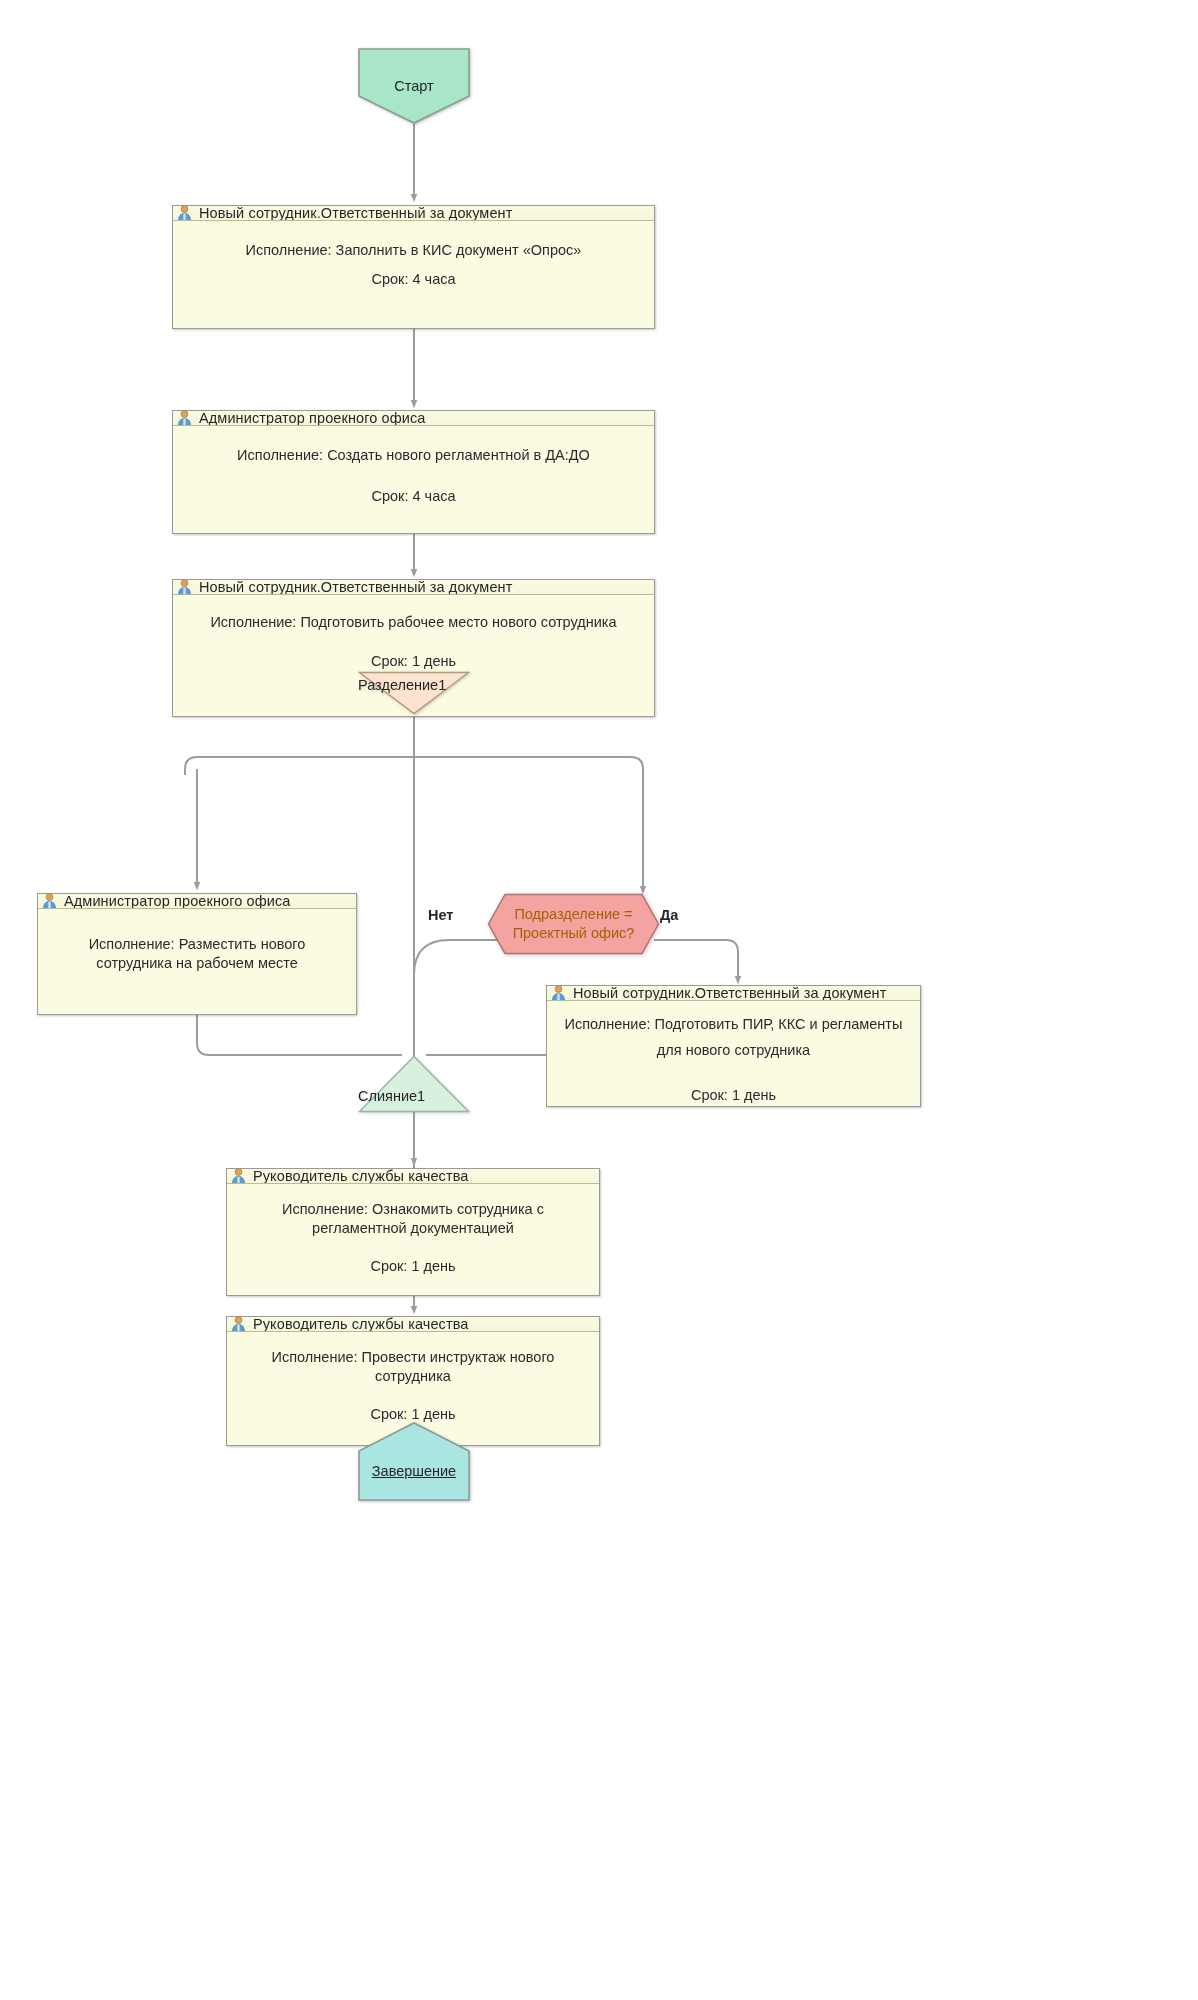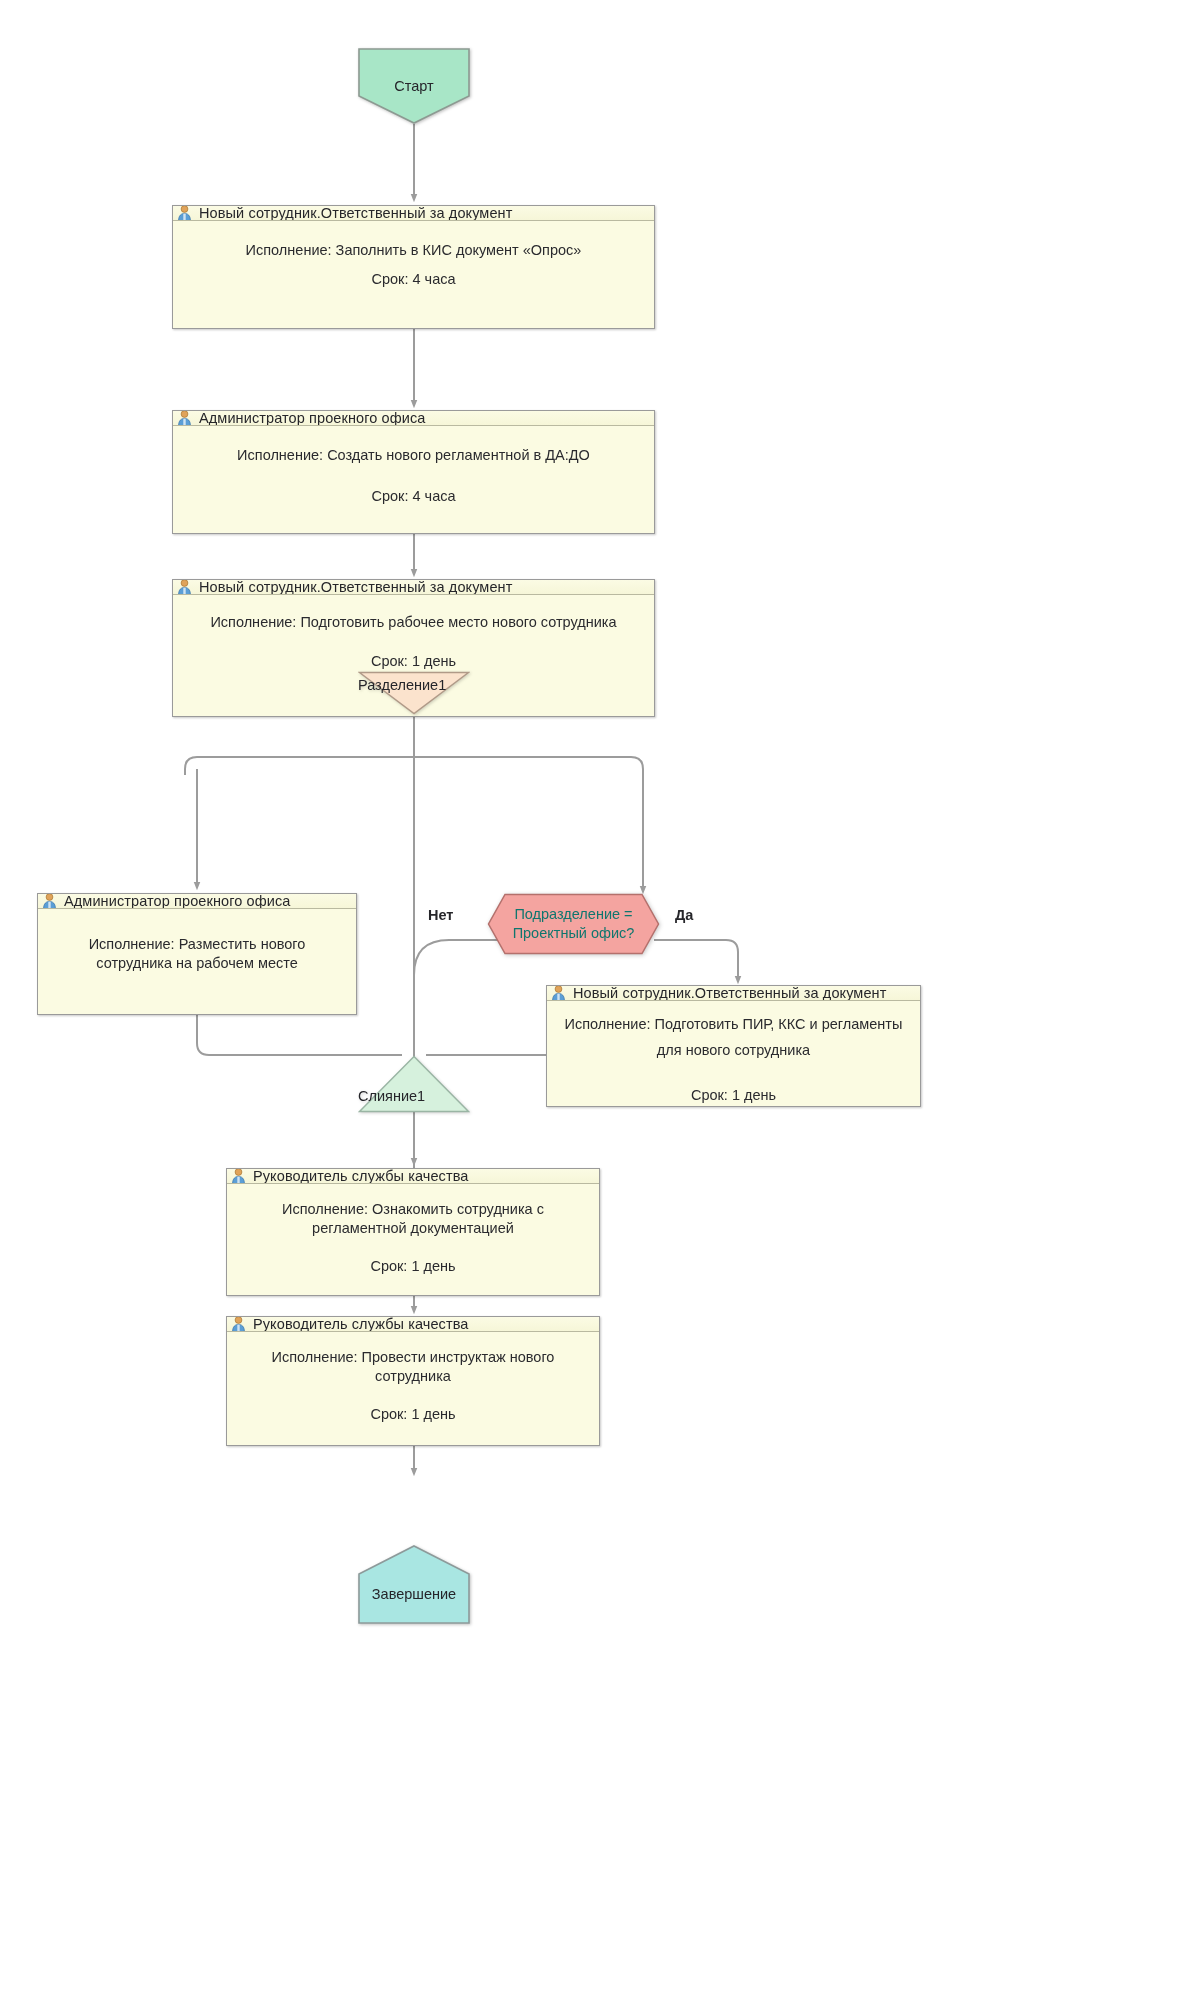--- a/index.html
+++ b/index.html
@@ -86,21 +86,21 @@
 
   
   .hex{
     position:absolute;
     filter:drop-shadow(1px 1px 2px rgba(0,0,0,.22));
   }
   .hex svg{display:block;}
   .hex .cap{
     position:absolute;z-index:3;left:0;top:0;width:100%;height:100%;
     display:flex;flex-direction:column;align-items:center;justify-content:center;
-    font-size:14.5px;color:#0f766e;line-height:1.3;text-align:center;
+    font-size:14.5px;color:#a16207;line-height:1.3;text-align:center;
   }
 
   
   .edge-label{
     position:absolute;
     font-size:14.5px;
     color:#26262a;
     white-space:nowrap;
     font-weight:bold;
   }
@@ -234,21 +234,21 @@
     <svg viewBox="0 0 173 62" width="173" height="62">
       <polygon points="18,1.5 155,1.5 171.5,31 155,60.5 18,60.5 1.5,31" fill="#f4a4a0" stroke="#b4706c" stroke-width="1.5"></polygon>
     </svg>
     <div class="cap">
       <span>Подразделение =</span>
       <span>Проектный офис?</span>
     </div>
   </div>
 
   <span class="edge-label" style="left:428px;top:907px;">Нет</span>
-  <span class="edge-label" style="left:675px;top:907px;">Да</span>
+  <span class="edge-label" style="left:660px;top:907px;">Да</span>
 
   <div class="task" style="left:546px;top:985px;width:375px;height:122px;">
     <div class="task-head">
       <svg class="person-icon" viewBox="0 0 15 16">
         <circle cx="7.5" cy="4" r="3.4" fill="#e0a35a" stroke="#a8752f" stroke-width=".7"></circle>
         <path d="M1.6,15.5 C1.6,10.6 4.2,8.4 7.5,8.4 C10.8,8.4 13.4,10.6 13.4,15.5 Z" fill="#5b9ed6" stroke="#2f6fa8" stroke-width=".7"></path>
         <rect x="6.3" y="8.6" width="2.4" height="6.9" fill="#cfe3f2"></rect>
       </svg>
       <span class="label">Новый сотрудник.Ответственный за документ</span>
     </div>
@@ -291,20 +291,20 @@
       </svg>
       <span class="label">Руководитель службы качества</span>
     </div>
     <div class="task-body" style="padding-top:16px;gap:0;">
       <span class="line">Исполнение: Провести инструктаж нового</span>
       <span class="line">сотрудника</span>
       <span class="line" style="margin-top:18px;">Срок: 1 день</span>
     </div>
   </div>
 
-  <div class="pent" style="left:358px;top:1545px;width:112px;height:79px;">
+  <div class="pent" style="left:358px;top:1422px;width:112px;height:79px;text-decoration:underline;">
     <svg class="shape" viewBox="0 0 112 79" preserveAspectRatio="none">
       <polygon points="56,1 111,29 111,78 1,78 1,29" fill="#a9e6e2" stroke="#8d9a9a" stroke-width="1.6"></polygon>
     </svg>
     <span class="cap" style="margin-top:18px;">Завершение</span>
   </div>
 
 </div>
 
 </body></html>

